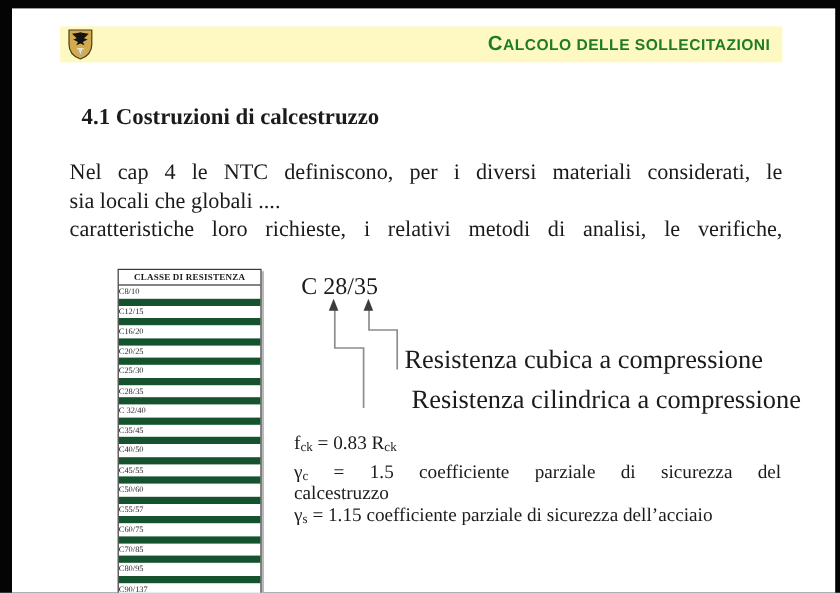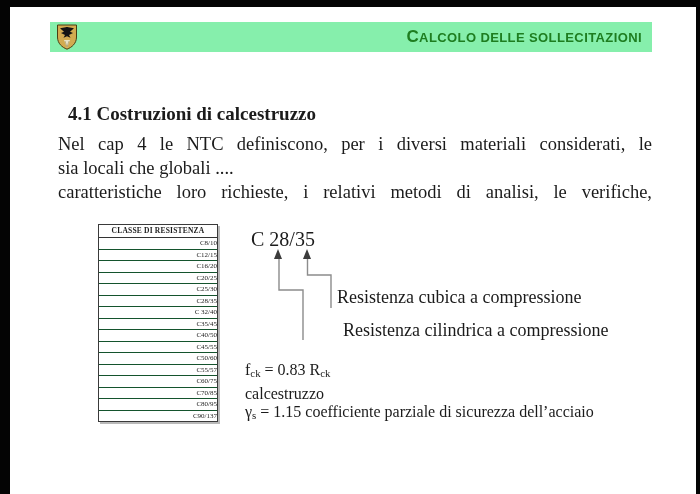--- a/index.html
+++ b/index.html
@@ -9,53 +9,53 @@
   .page{position:absolute; left:10px; top:7px; width:686px; height:487px; background:#ffffff; color:#1b1b1b;}
 
   
   .banner{position:absolute; left:40px; top:15px; width:602px; height:30px; background:#f8f7a2;}
   .logo{position:absolute; left:6px; top:2px; width:22px; height:26px;}
   .banner-title{display:block; height:30px; line-height:30px; text-align:right; padding-right:10px;
     font-family:"Liberation Sans", sans-serif; font-weight:bold; font-size:13px; letter-spacing:.4px; color:#1e7d20;}
   .banner-title::first-letter{font-size:17px;}
 
   
-  .heading{position:absolute; left:58px; top:80px; font-size:19px; font-weight:bold;margin-top:16px;}
+  .heading{position:absolute; left:58px; top:80px; font-size:19px; font-weight:bold;}
   .paragraph{position:absolute; left:48px; top:125px; width:594px; font-size:18.5px; line-height:24px;}
   .pline{text-align:left;}
   .pline.jline{text-align:justify; text-align-last:justify;}
 
   
   .res-table{position:absolute; left:88px; top:217px; width:120px; background:#fff;
     border:1px solid #3a3a3a; box-shadow:2px 2px 0 #b9b9b9; box-sizing:border-box;}
   .t-header{font-weight:bold; font-size:7.5px; letter-spacing:.2px; text-align:center; line-height:12px; height:12px;
     border-bottom:1.5px solid #333;}
-  .t-row{font-size:7px; text-align:right; height:10.5px; line-height:10.5px;}
-  .t-row + .t-row{border-top:1px solid #14532d;}
+  .t-row{font-size:7px; text-align:left; height:10.5px; line-height:10.5px;}
+  .t-row + .t-row{border-top:6px solid #14532d;}
 
   
   .class-label{position:absolute; left:241px; top:221px; font-size:20px;}
   .arrows{position:absolute; left:240px; top:235px; width:110px; height:105px;}
-  .diag-label{position:absolute; font-size:18px; white-space:nowrap;}
+  .diag-label{position:absolute; font-size:22px; white-space:nowrap;}
   .label-cubica{left:327px; top:280px;}
   .label-cilindrica{left:301px; top:313px;margin-left:32px;}
 
   
   .formulas{position:absolute; left:235px; top:354px; width:406px; font-size:16px; line-height:18px;}
   .f-line.justify{text-align:justify; text-align-last:justify;}
   .f-line.gap{margin-bottom:6px;}
   sub{font-size:.68em; line-height:0; vertical-align:baseline; position:relative; top:.22em;text-align:right;}
 </style>
 </head>
 <body>
 
 <div class="frame">
   <div class="page">
 
-    <div class="banner" style="background: #86efac;">
+    <div class="banner" style="background: #fef9c3;">
       <svg class="logo" viewBox="0 0 22 26" aria-hidden="true">
         <path d="M1.5 1 H20.5 V13 C20.5 19.5 15.8 23.4 11 25.2 C6.2 23.4 1.5 19.5 1.5 13 Z" fill="#d2ab50" stroke="#4a3d12" stroke-width="1"></path>
         <path d="M8 16 L11 24 L14 16 Z" fill="#e9e2c6"></path>
         <path d="M9 17 L11 23 M13 17 L11 23" stroke="#9a8c5a" stroke-width="0.6" fill="none"></path>
         <path d="M11 3 L4 4.2 L8 7.8 L5 9 L9 11 L7.5 13.8 L11 12.2 L14.5 13.8 L13 11 L17 9 L14 7.8 L18 4.2 Z" fill="#141414"></path>
         <circle cx="11" cy="4.2" r="1.1" fill="#141414"></circle>
       </svg>
       <span class="banner-title" style="color: rgb(30, 125, 32);">CALCOLO DELLE SOLLECITAZIONI</span>
     </div>
 
@@ -96,18 +96,19 @@
       <polygon points="28,7 24,17 32,17" fill="#3c3c3c"></polygon>
       <path d="M57.5 15 V33 H81 V66" fill="none" stroke="#8c8c8c" stroke-width="1.4"></path>
       <polygon points="57,7 53,17 61,17" fill="#3c3c3c"></polygon>
     </svg>
 
     <div class="diag-label label-cubica">Resistenza cubica a compressione</div>
     <div class="diag-label label-cilindrica">Resistenza cilindrica a compressione</div>
 
     <div class="formulas">
         <div class="f-line gap"><span>f</span><sub>ck</sub><span> = 0.83 R</span><sub>ck</sub></div>
+        <div class="f-line justify"><span>γ</span><sub>c</sub><span> = 1.5 coefficiente parziale di sicurezza del</span></div>
         <div class="f-line"><span>calcestruzzo</span></div>
         <div class="f-line"><span>γ</span><sub>s</sub><span> = 1.15 coefficiente parziale di sicurezza dell’acciaio</span></div>
       </div>
 
   </div>
 </div>
 
 </body></html>

